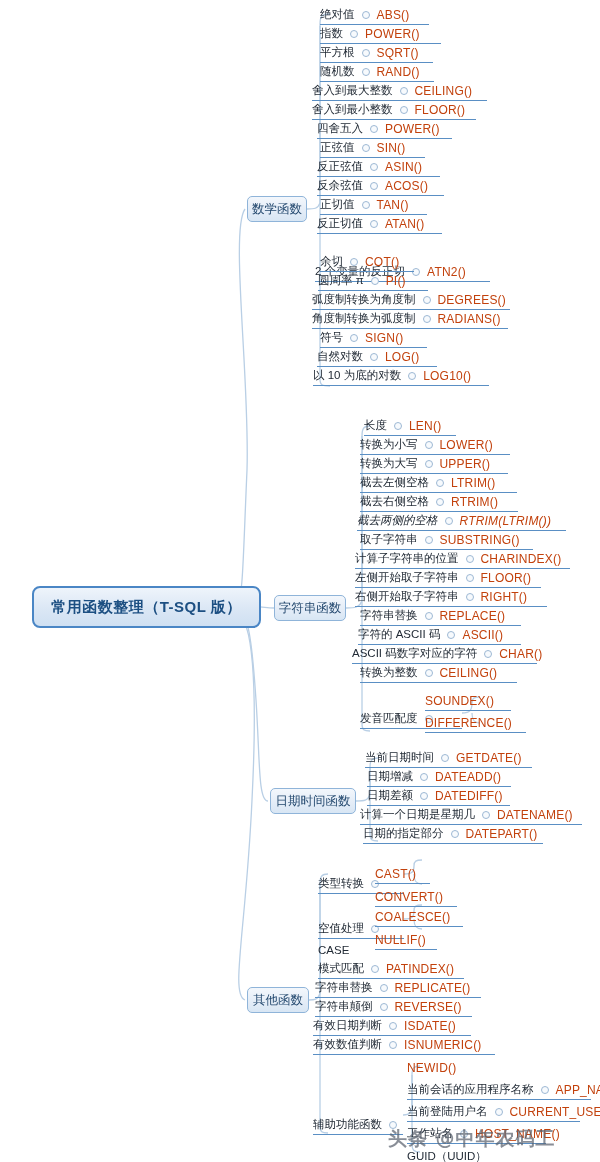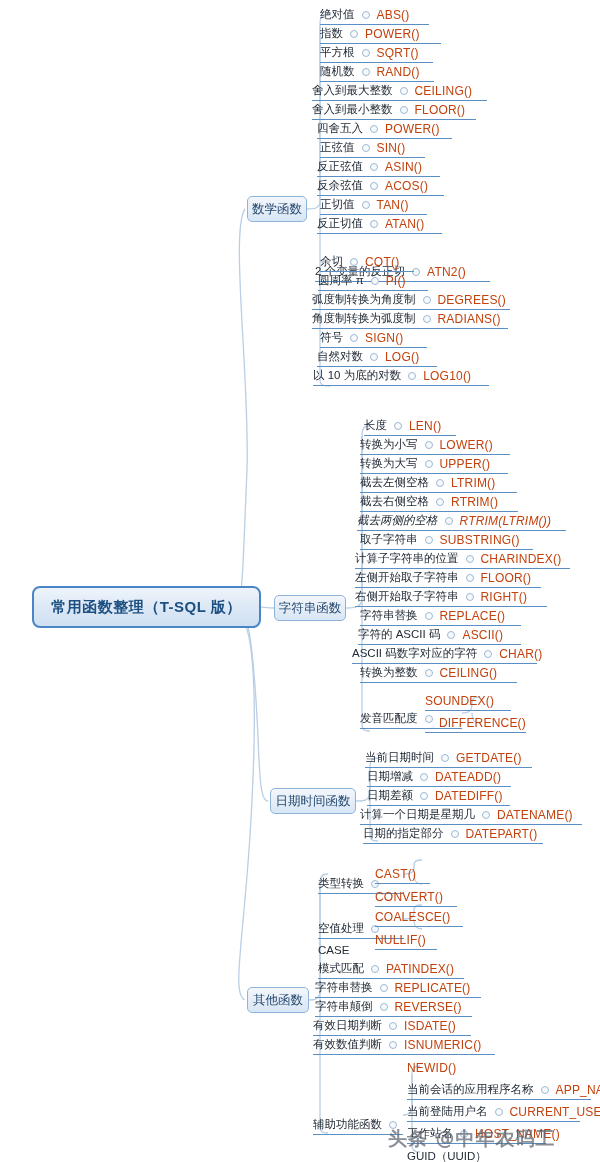--- a/index.html
+++ b/index.html
@@ -360,21 +360,21 @@
         <span class="dot"></span>
         <span class="fn">CEILING()</span>
       </div>
       <div class="leaf" style="left: 360px; top: 710px; width: 102px;">
         <span class="zh">发音匹配度</span>
         <span class="dot"></span>
       </div>
       <div class="leaf" style="left: 425px; top: 692px; width: 86px;">
         <span class="fn">SOUNDEX()</span>
       </div>
-      <div class="leaf" style="left: 425px; top: 714px; width: 101px; justify-content: flex-end;">
+      <div class="leaf" style="left: 425px; top: 714px; width: 101px;">
         <span class="fn">DIFFERENCE()</span>
       </div>
       <div class="branch-node" style="left: 270px; top: 788px; width: 86px;">
         <span class="branch-label">日期时间函数</span>
       </div>
       <div class="leaf" style="left: 365px; top: 749px; width: 167px;">
         <span class="zh">当前日期时间</span>
         <span class="dot"></span>
         <span class="fn">GETDATE()</span>
       </div>

